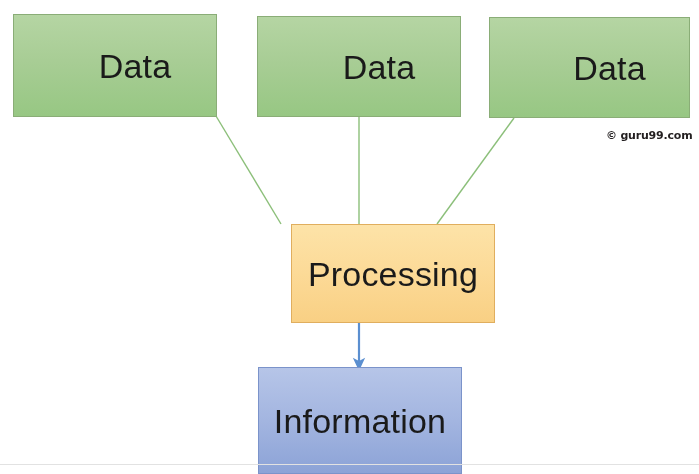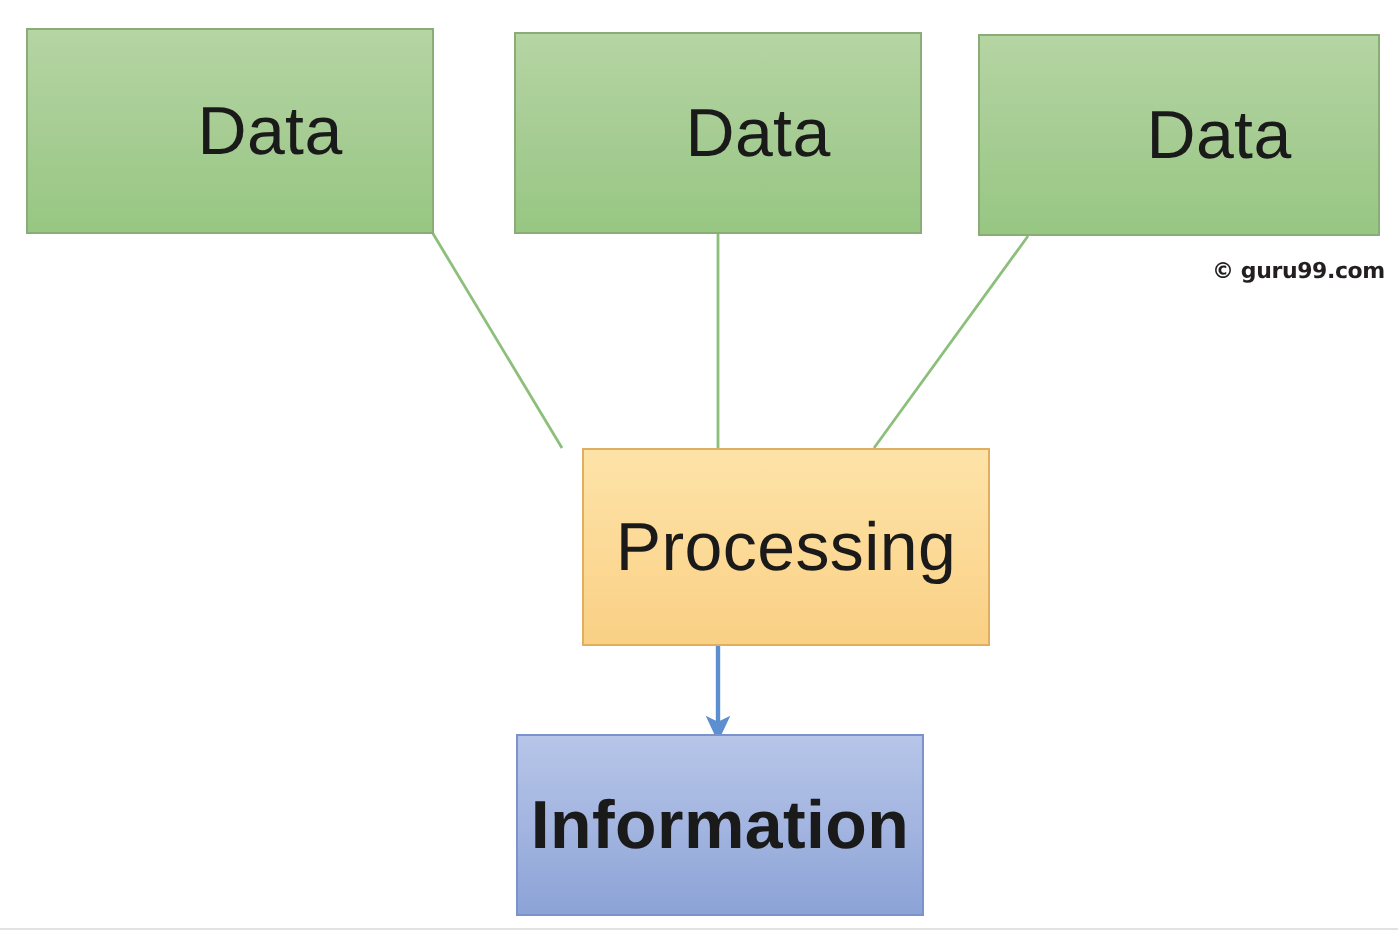--- a/index.html
+++ b/index.html
@@ -107,19 +107,19 @@
   </svg>
 
   <div class="node node-data" id="node-data-1" style="left: 13px; top: 14px; width: 204px; height: 103px;">Data</div>
 
   <div class="node node-data" id="node-data-2" style="left: 257px; top: 16px; width: 204px; height: 101px;">Data</div>
 
   <div class="node node-data" id="node-data-3" style="left: 489px; top: 17px; width: 201px; height: 101px;">Data</div>
 
   <div class="node node-processing" id="node-processing" style="left: 258px; top: 224px; width: 204px; height: 99px; margin-left: 33px;">Processing</div>
 
-  <div class="node node-information" id="node-information" style="left: 258px; top: 367px; width: 204px; height: 91px; font-weight: bold;">Information</div>
+  <div class="node node-information" id="node-information" style="left: 258px; top: 367px; width: 204px; height: 107px;">Information</div>
 
   <div id="watermark">© guru99.com</div>
 
   <div id="bottom-rule"></div>
 
 </div>
 
 </body></html>

